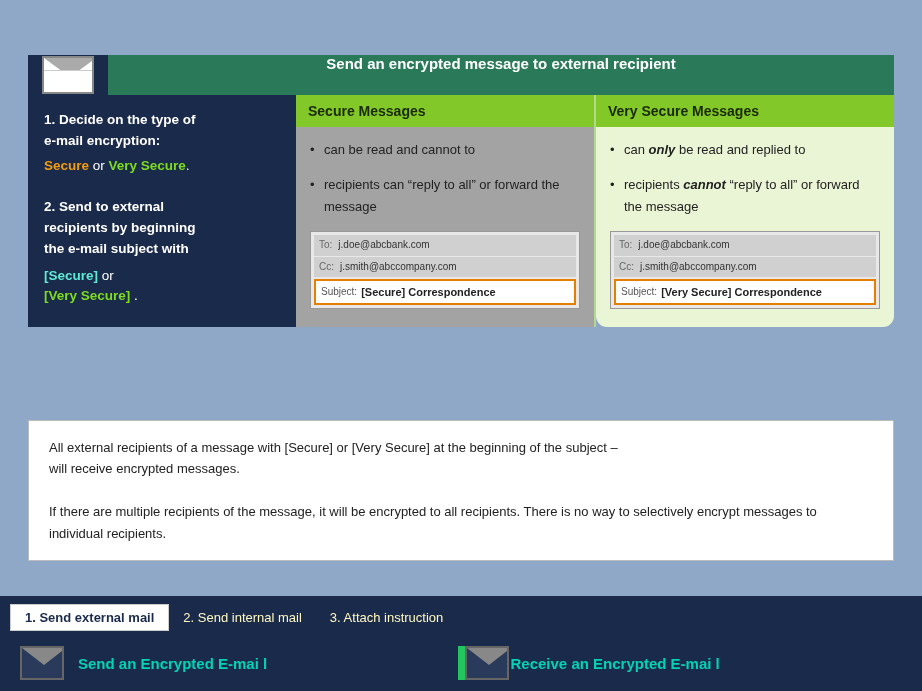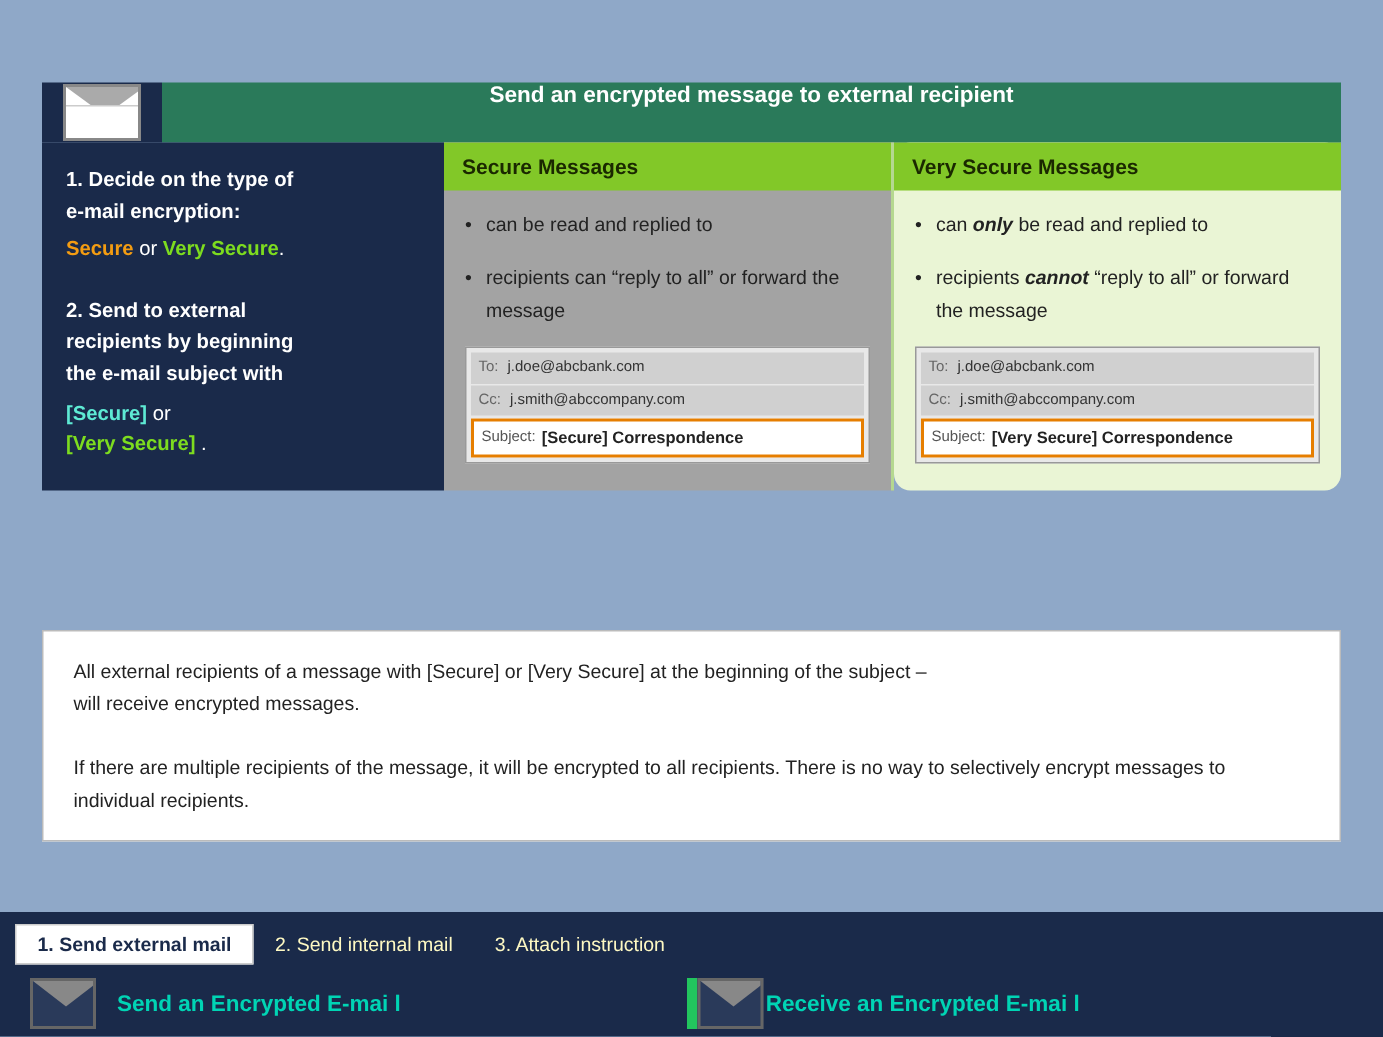--- a/index.html
+++ b/index.html
@@ -11,21 +11,21 @@
       overflow: hidden;
       position: relative;
     }
 
     
     .nav-bar {
       position: absolute;
       bottom: 0;
       left: 0;
       right: 0;
-      height: 83px;
+      height: 95px;
       background-color: #1a2a4a;
       display: flex;
       flex-direction: column;
     }
     .nav-tabs {
       display: flex;
       align-items: center;
       padding: 8px 10px 4px 10px;
       gap: 0;
     }
@@ -203,21 +203,21 @@
         <span style="color:#7ddc1f;font-weight:bold;">[Very Secure]</span><span> .</span>
       </div>
     </div>
   </div>
 
   <div class="mid-col">
     <div class="col-hdr">Secure Messages</div>
     <div class="col-content">
       <div class="bullet-item">
         <span class="bullet-dot">•</span>
-        <span>can be read and replied to</span>
+        <span>can be read and cannot to</span>
       </div>
       <div class="bullet-item">
         <span class="bullet-dot">•</span>
         <span>recipients can “reply to all” or forward the message</span>
       </div>
 
       <div style="margin-top:8px;border:1px solid #999;background:#e8e8e8;font-size:11px;padding:3px;">
         <div style="background:#d0d0d0;padding:2px 5px;margin-bottom:1px;display:flex;gap:6px;">
           <span style="color:#666;font-size:10px;">To:</span>
           <span style="font-size:10px;color:#333;">j.doe@abcbank.com</span>

